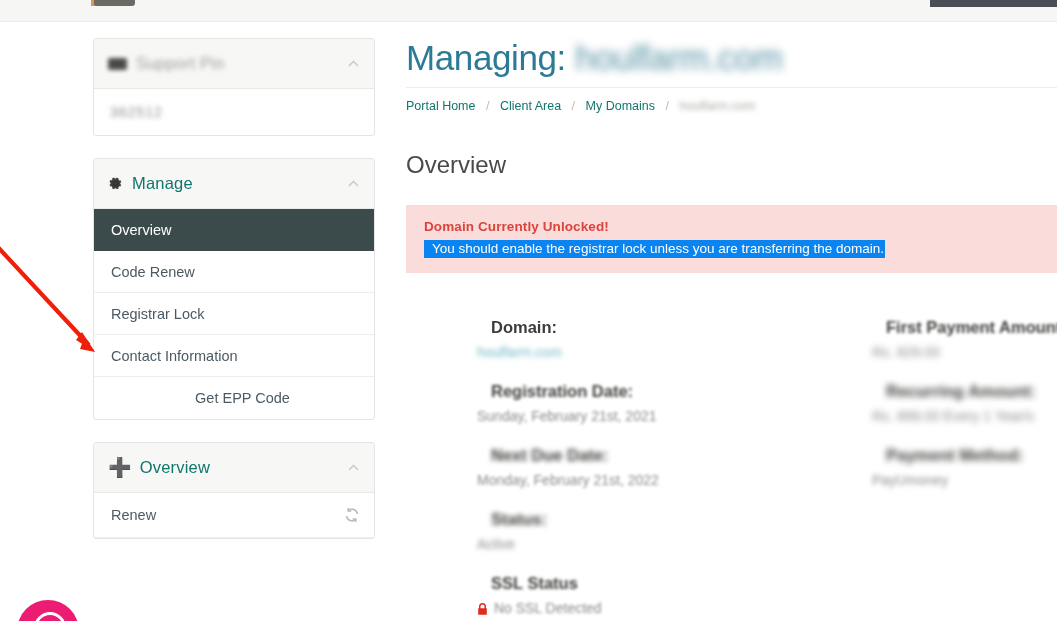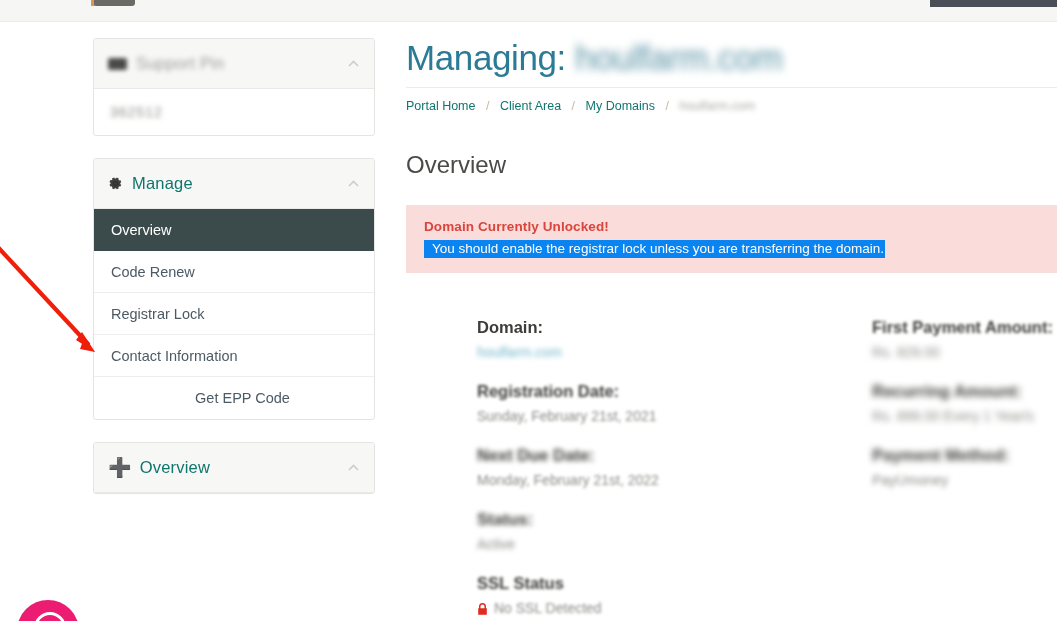--- a/index.html
+++ b/index.html
@@ -61,21 +61,21 @@
   .section-title { margin-top:38px; font-size:24px; font-weight:300; color:#4a4a48; }
 
   .alert { margin-top:26px; width:660px; background:#fadcdb; padding:14px 18px 15px 18px; }
   .alert-strong { font-size:13.5px; font-weight:bold; color:#d9453c; letter-spacing:.1px; }
   .alert-line { display:inline-block; margin-top:6px; font-size:13.5px; background:#0a84f0; color:#ffffff; padding:1px 1px 2px 8px; }
 
   .details { position:absolute; left:477px; top:318px; width:580px; }
   .col { position:absolute; top:0; }
   .col-left { left:0; width:380px; }
   .col-right { left:395px; width:200px; }
-  .dl-label { font-size:16.5px; font-weight:bold; color:#3d3d3b; margin-top:22px; white-space:nowrap; }
+  .dl-label { font-size:16.5px; font-weight:bold; color:#3d3d3b; margin-top:22px; white-space:nowrap;margin-left:14px; }
   .dl-label:first-child { margin-top:0; }
   .dl-value { font-size:14px; color:#8a8a86; margin-top:7px; white-space:nowrap; }
   .b1 { filter:blur(1.6px); }
   .b2 { filter:blur(2.4px); }
   .b3 { filter:blur(3.2px); }
   .link-val { color:#6fb6c9; }
   .ssl-row { display:flex; align-items:center; gap:6px; margin-top:7px; }
   .lock-ico { width:11px; height:13px; color:#e02b20; }
   .ssl-text { font-size:14px; color:#8a8a86; filter:blur(1.4px); }
 
@@ -149,20 +149,33 @@
     <div class="panel">
       <div class="panel-head">
         <span class="plus-ico">➕</span>
         <span class="panel-title">Overview</span>
         <span class="chev">
           <svg viewBox="0 0 13 13">
               <path d="M2 8.5 L6.5 4 L11 8.5" fill="none" stroke="#9b9b97" stroke-width="1.6"></path>
             </svg>
         </span>
       </div>
+      <ul class="actionlist">
+        <li>
+          <span>Renew</span>
+          <span class="act-ico">
+            <svg viewBox="0 0 16 16" fill="none" stroke="currentColor" stroke-width="1.5">
+              <path d="M13.5 7a5.5 5.5 0 00-9.4-3.2"></path>
+                <path d="M2.5 9a5.5 5.5 0 009.4 3.2"></path>
+              <path d="M4.2 1.4v2.6h2.6" stroke-linecap="round"></path>
+                <path d="M11.8 14.6V12h-2.6" stroke-linecap="round"></path>
+            </svg>
+          </span>
+        </li>
+      </ul>
 
     </div>
 
   </div>
 
   <div class="main">
     <div class="page-title">
       <span>Managing</span><span class="title-colon">:</span>
       <span class="title-domain">houlfarm.com</span>
     </div>

